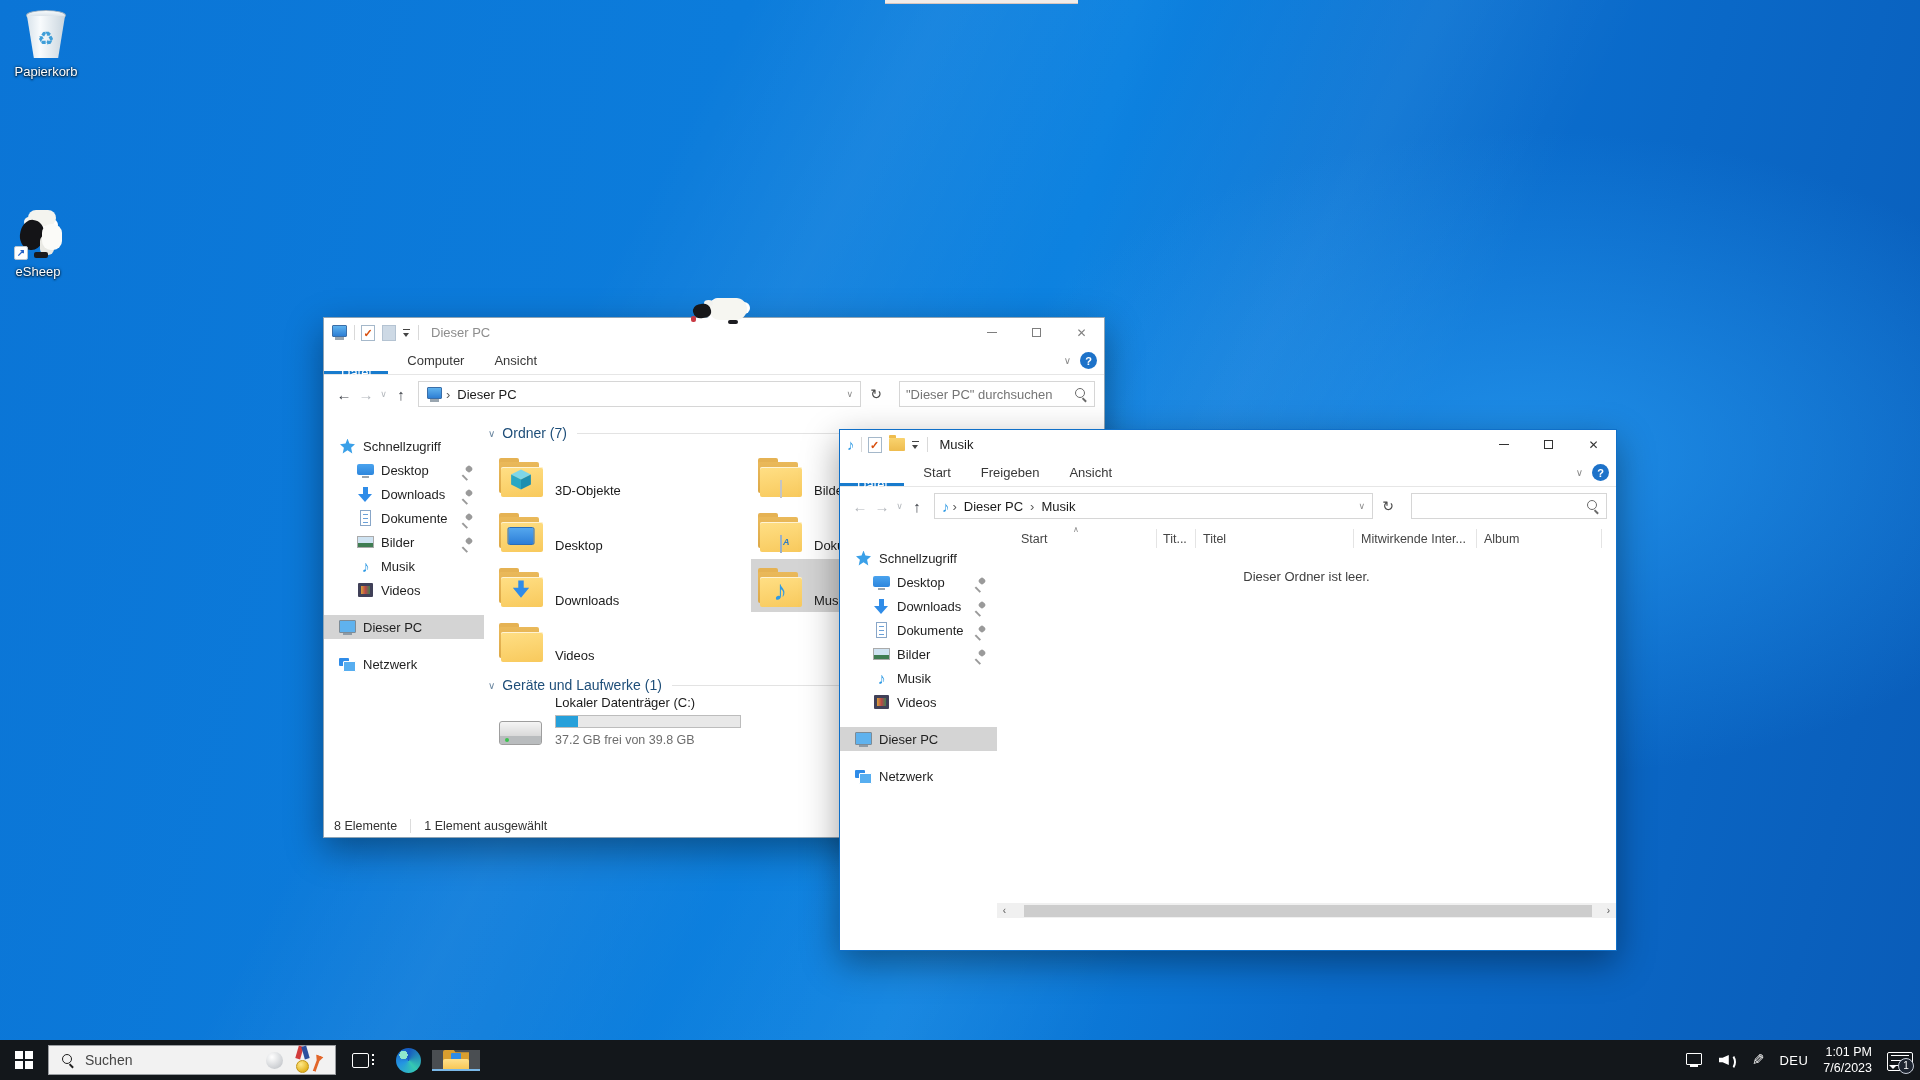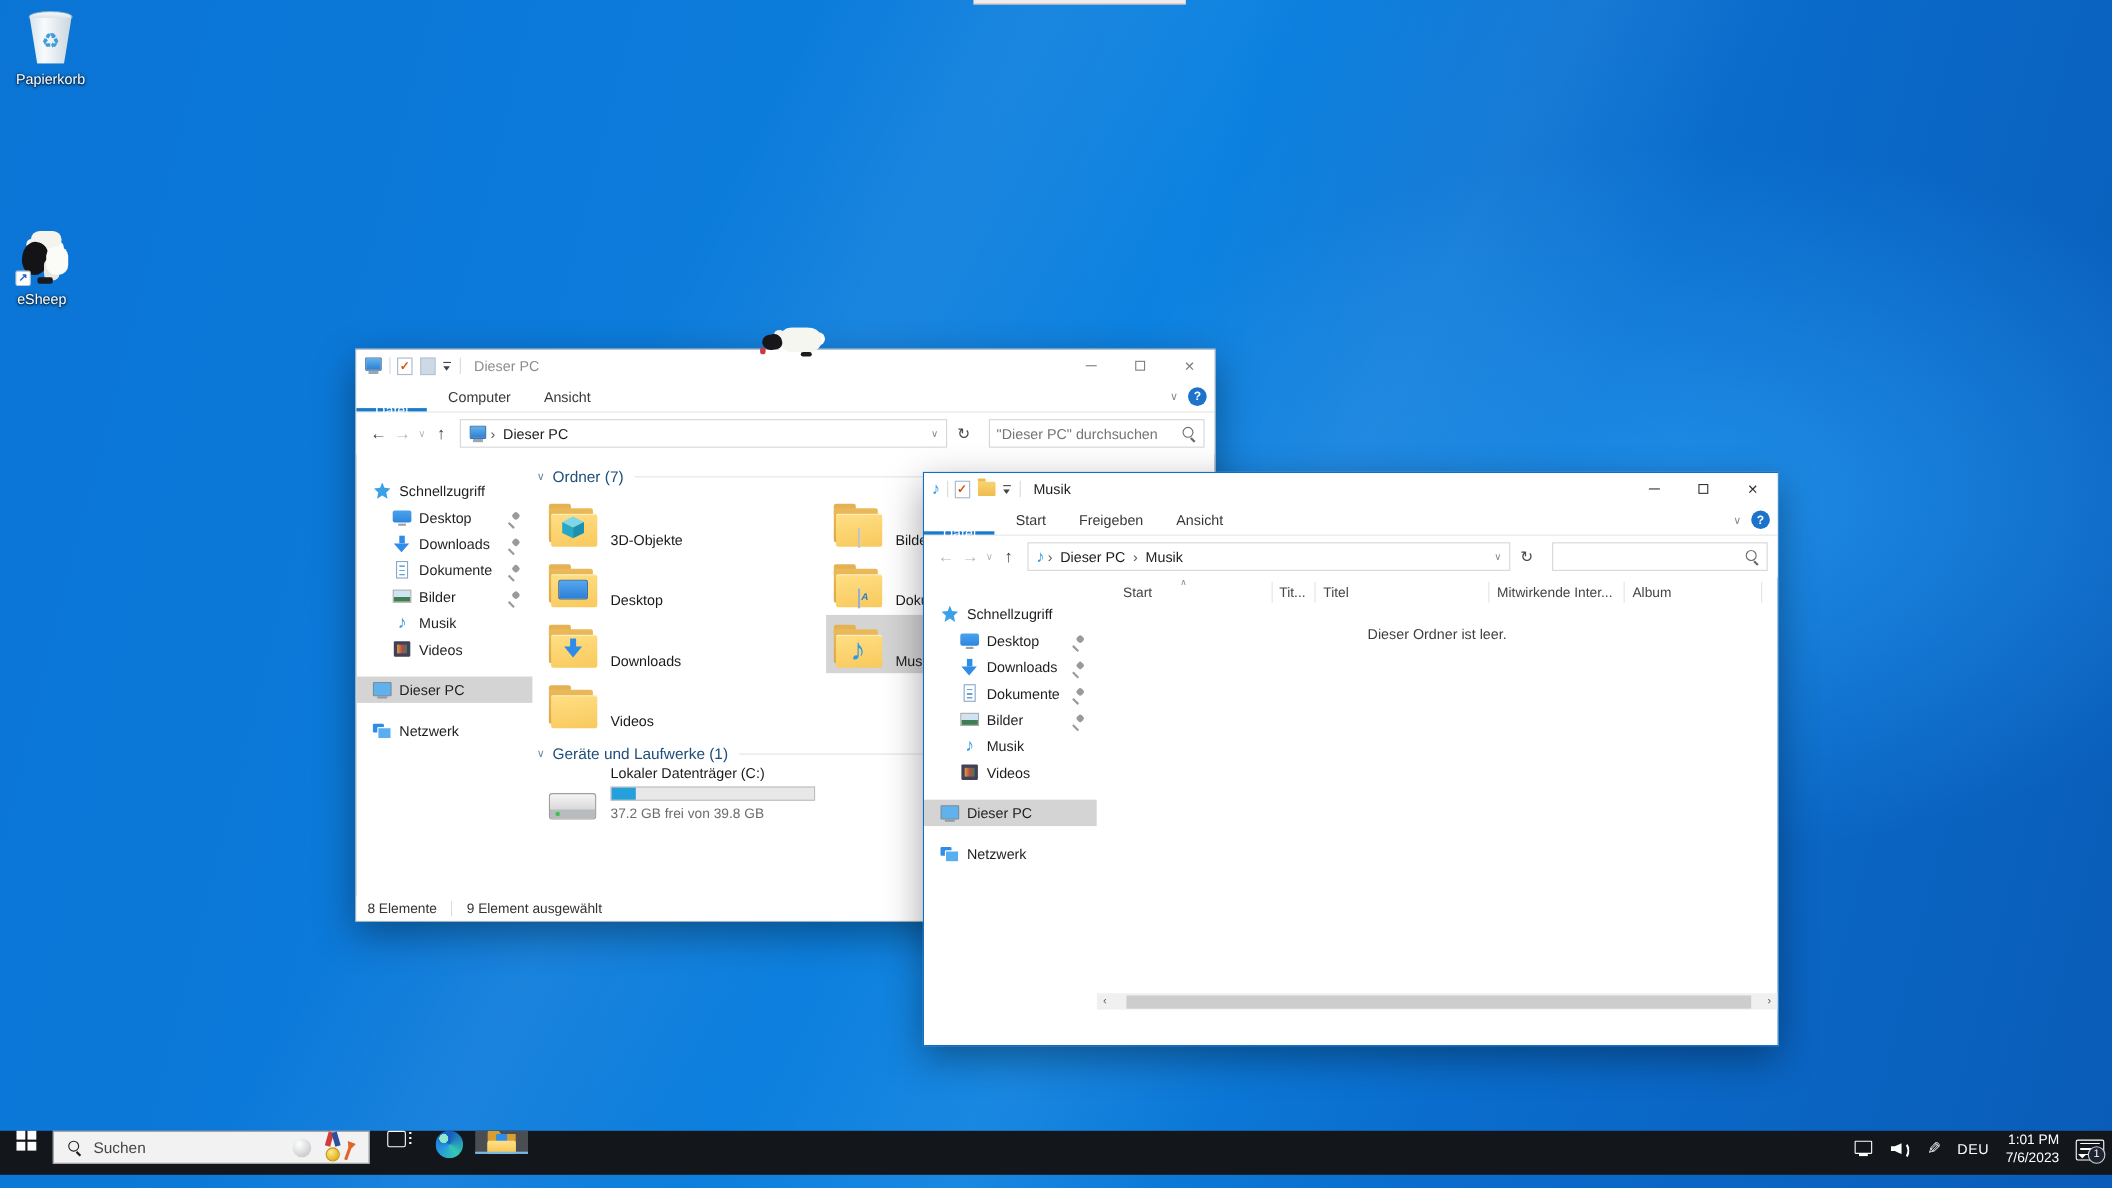--- a/index.html
+++ b/index.html
@@ -174,21 +174,21 @@
   .hs-left { left:0; } .hs-right { right:0; }
   .hs-thumb { position:absolute; left:27px; right:24px; top:1.5px; height:12px; background:#cdcdcd; }
   .fw-status { position:absolute; left:0; right:0; bottom:0; height:18px; display:flex; align-items:center; padding-left:9px; font-size:12.5px; color:#333; background:#fff; }
   .viewbtns { position:absolute; right:5px; top:1px; display:flex; gap:3px; }
   .vb { width:18px; height:15px; display:flex; align-items:center; justify-content:center; }
   .vb.active { background:#cfe6f8; border:1px solid #78b4e0; }
   .vb-details-ic { width:10px; height:9px; background:repeating-linear-gradient(180deg,#3a6f9e 0 2px,transparent 2px 3.6px); }
   .vb-thumb-ic { width:13px; height:10px; background:linear-gradient(#9fc3dd 55%,#7b9e72 55%); border:1px solid #8a8a8a; }
 
   
-  .taskbar { position:absolute; left:0; right:0; bottom:12px; height:40px; background:#13171b; display:flex; align-items:flex-start; z-index:100; }
+  .taskbar { position:absolute; left:0; right:0; bottom:0; height:40px; background:#13171b; display:flex; align-items:center; z-index:100; }
   .tb-btn { width:48px; display:flex; align-items:center; justify-content:center; position:relative; flex:none; }
   .tb-btn.active { background:#4a4e52; }
   .tb-btn.active::after { content:""; position:absolute; left:0; right:0; bottom:0; height:2px; background:#7ab8e8; }
   .winlogo { width:18px; height:18px; background-image:linear-gradient(#fff,#fff),linear-gradient(#fff,#fff),linear-gradient(#fff,#fff),linear-gradient(#fff,#fff); background-size:8px 8px; background-position:0 0,10px 0,0 10px,10px 10px; background-repeat:no-repeat; }
   .tb-search { width:288px; background:#f2f2f2; border:1px solid #9a9da1; display:flex; align-items:center; padding:0 12px; gap:10px; flex:none; }
   .tb-search input { border:none; outline:none; background:transparent; font-size:14px; color:#333; flex:1; font-family:inherit; min-width:0; }
   .tb-search input::placeholder { color:#454545; }
   .mag-dark::before { border-color:#1f1f1f; }
   .mag-dark::after { background:#1f1f1f; }
   .hl-golf { width:17px; height:17px; border-radius:50%; background:radial-gradient(circle at 35% 30%,#ffffff,#c7cace 78%); flex:none; }
@@ -411,21 +411,21 @@
           <div class="drive-bar">
               <div class="drive-fill" style="width: 12%;"></div>
             </div>
           <div class="drive-free">37.2 GB frei von 39.8 GB</div>
         </div>
       </div>
     </div>
 
     <div class="statusbar">
       <span>8 Elemente</span>
-      <span class="st-sep">9 Element ausgewählt</span>
+      <span class="st-sep">1 Element ausgewählt</span>
     </div>
   </div>
 
   <div class="sheep-sprite">
     <span class="sp-body"></span>
     <span class="sp-ear"></span>
     <span class="sp-head"></span>
     <span class="sp-tongue"></span>
     <span class="sp-foot"></span>
   </div>

